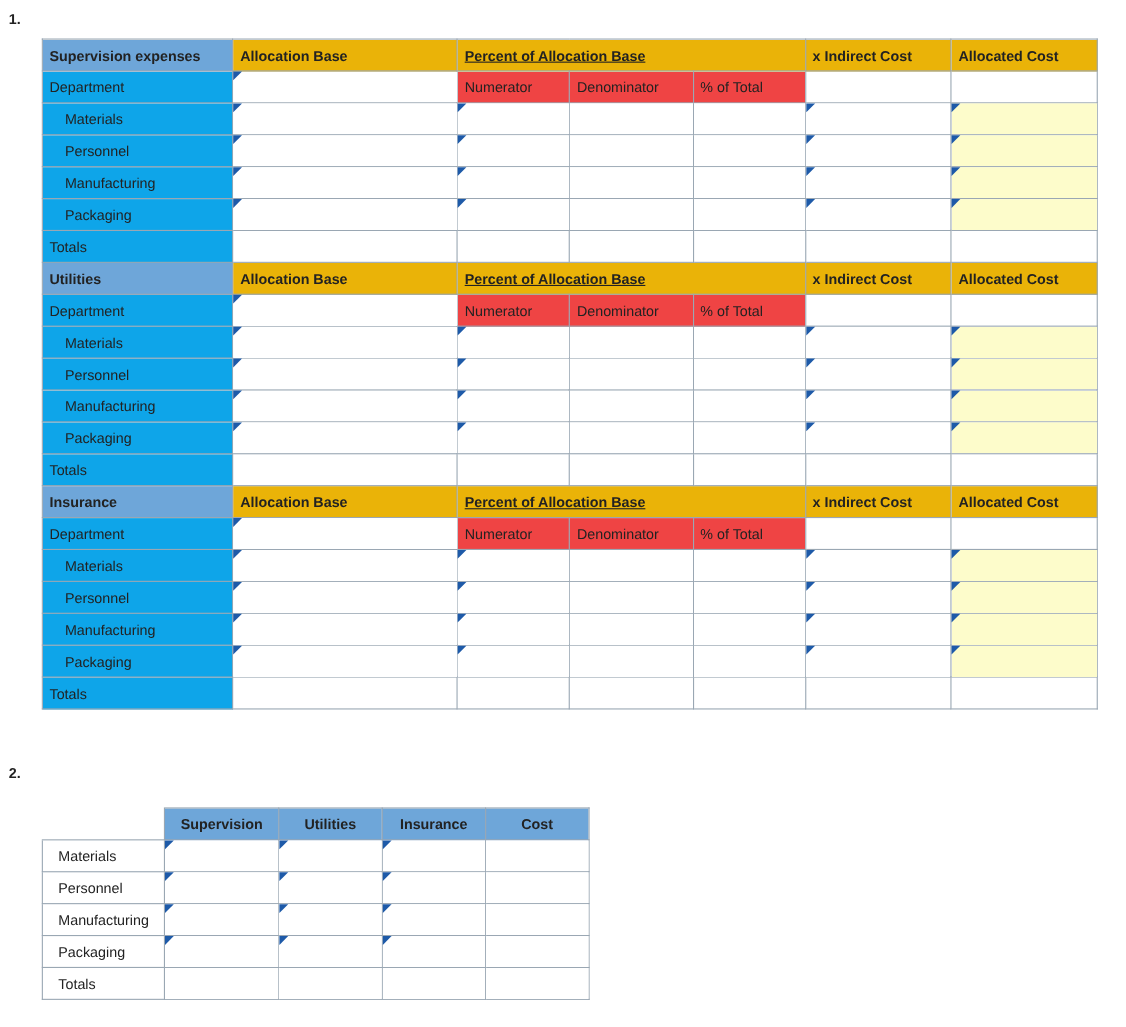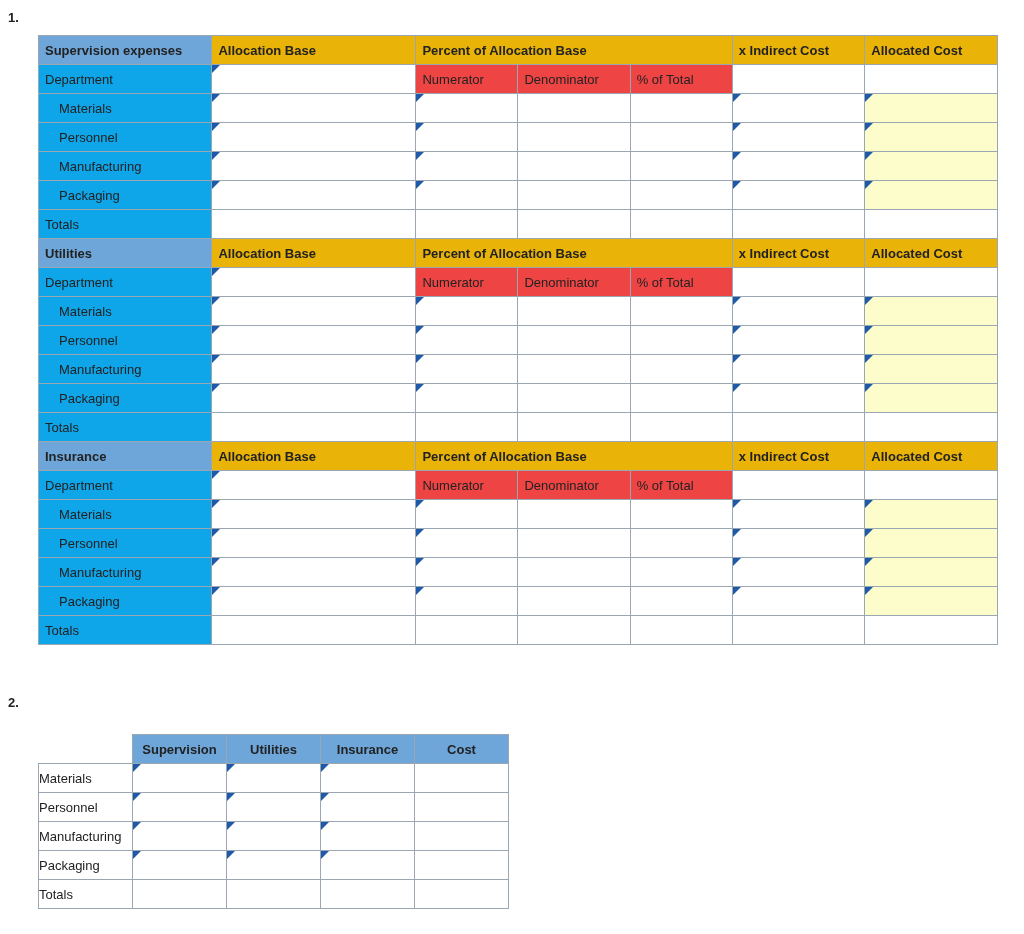--- a/index.html
+++ b/index.html
@@ -42,21 +42,21 @@
   th.section-title {
     background: #6ea6d9;
     font-weight: bold;
     text-align: left;
   }
   th.section-header {
     background: #eab308;
     font-weight: bold;
     text-align: center;
   }
-  th.section-header.underline span { }
+  th.section-header.underline span { text-decoration: underline; }
   td.sub-col { background: #ef4444; text-align: center; }
   td.row-label { background: #0ea5e9; }
   td.row-label.indent { padding-left: 20px; }
   td.cell-input { background: #fff; position: relative; }
   td.cell-yellow { background: #fdfccb; position: relative; }
   td.cell-plain { background: #fff; }
 
   
   td.marker::before {
     content: "";
@@ -70,21 +70,21 @@
   
   table.summary {
     border-collapse: collapse;
     margin-left: 30px;
     table-layout: fixed;
   }
   table.summary col.s-label { width: 94px; }
   table.summary col.s-col   { width: 94px; }
   table.summary th, table.summary td {
     border: 1px solid #9aa7b3;
-    padding: 4px 0;
+    padding: 4px 14px;
     height: 20px;
     font-size: 13px;
     background-clip: padding-box;
   }
   table.summary th.s-empty { background:#fff; border-top:none; border-left:none; }
   table.summary th.s-head { background:#6ea6d9; font-weight:bold; text-align:center; }
   table.summary td.s-label { background:#fff; text-align:left; }
   table.summary td.s-input { background:#fff; position:relative; }
 
   .gap { height: 50px; }

